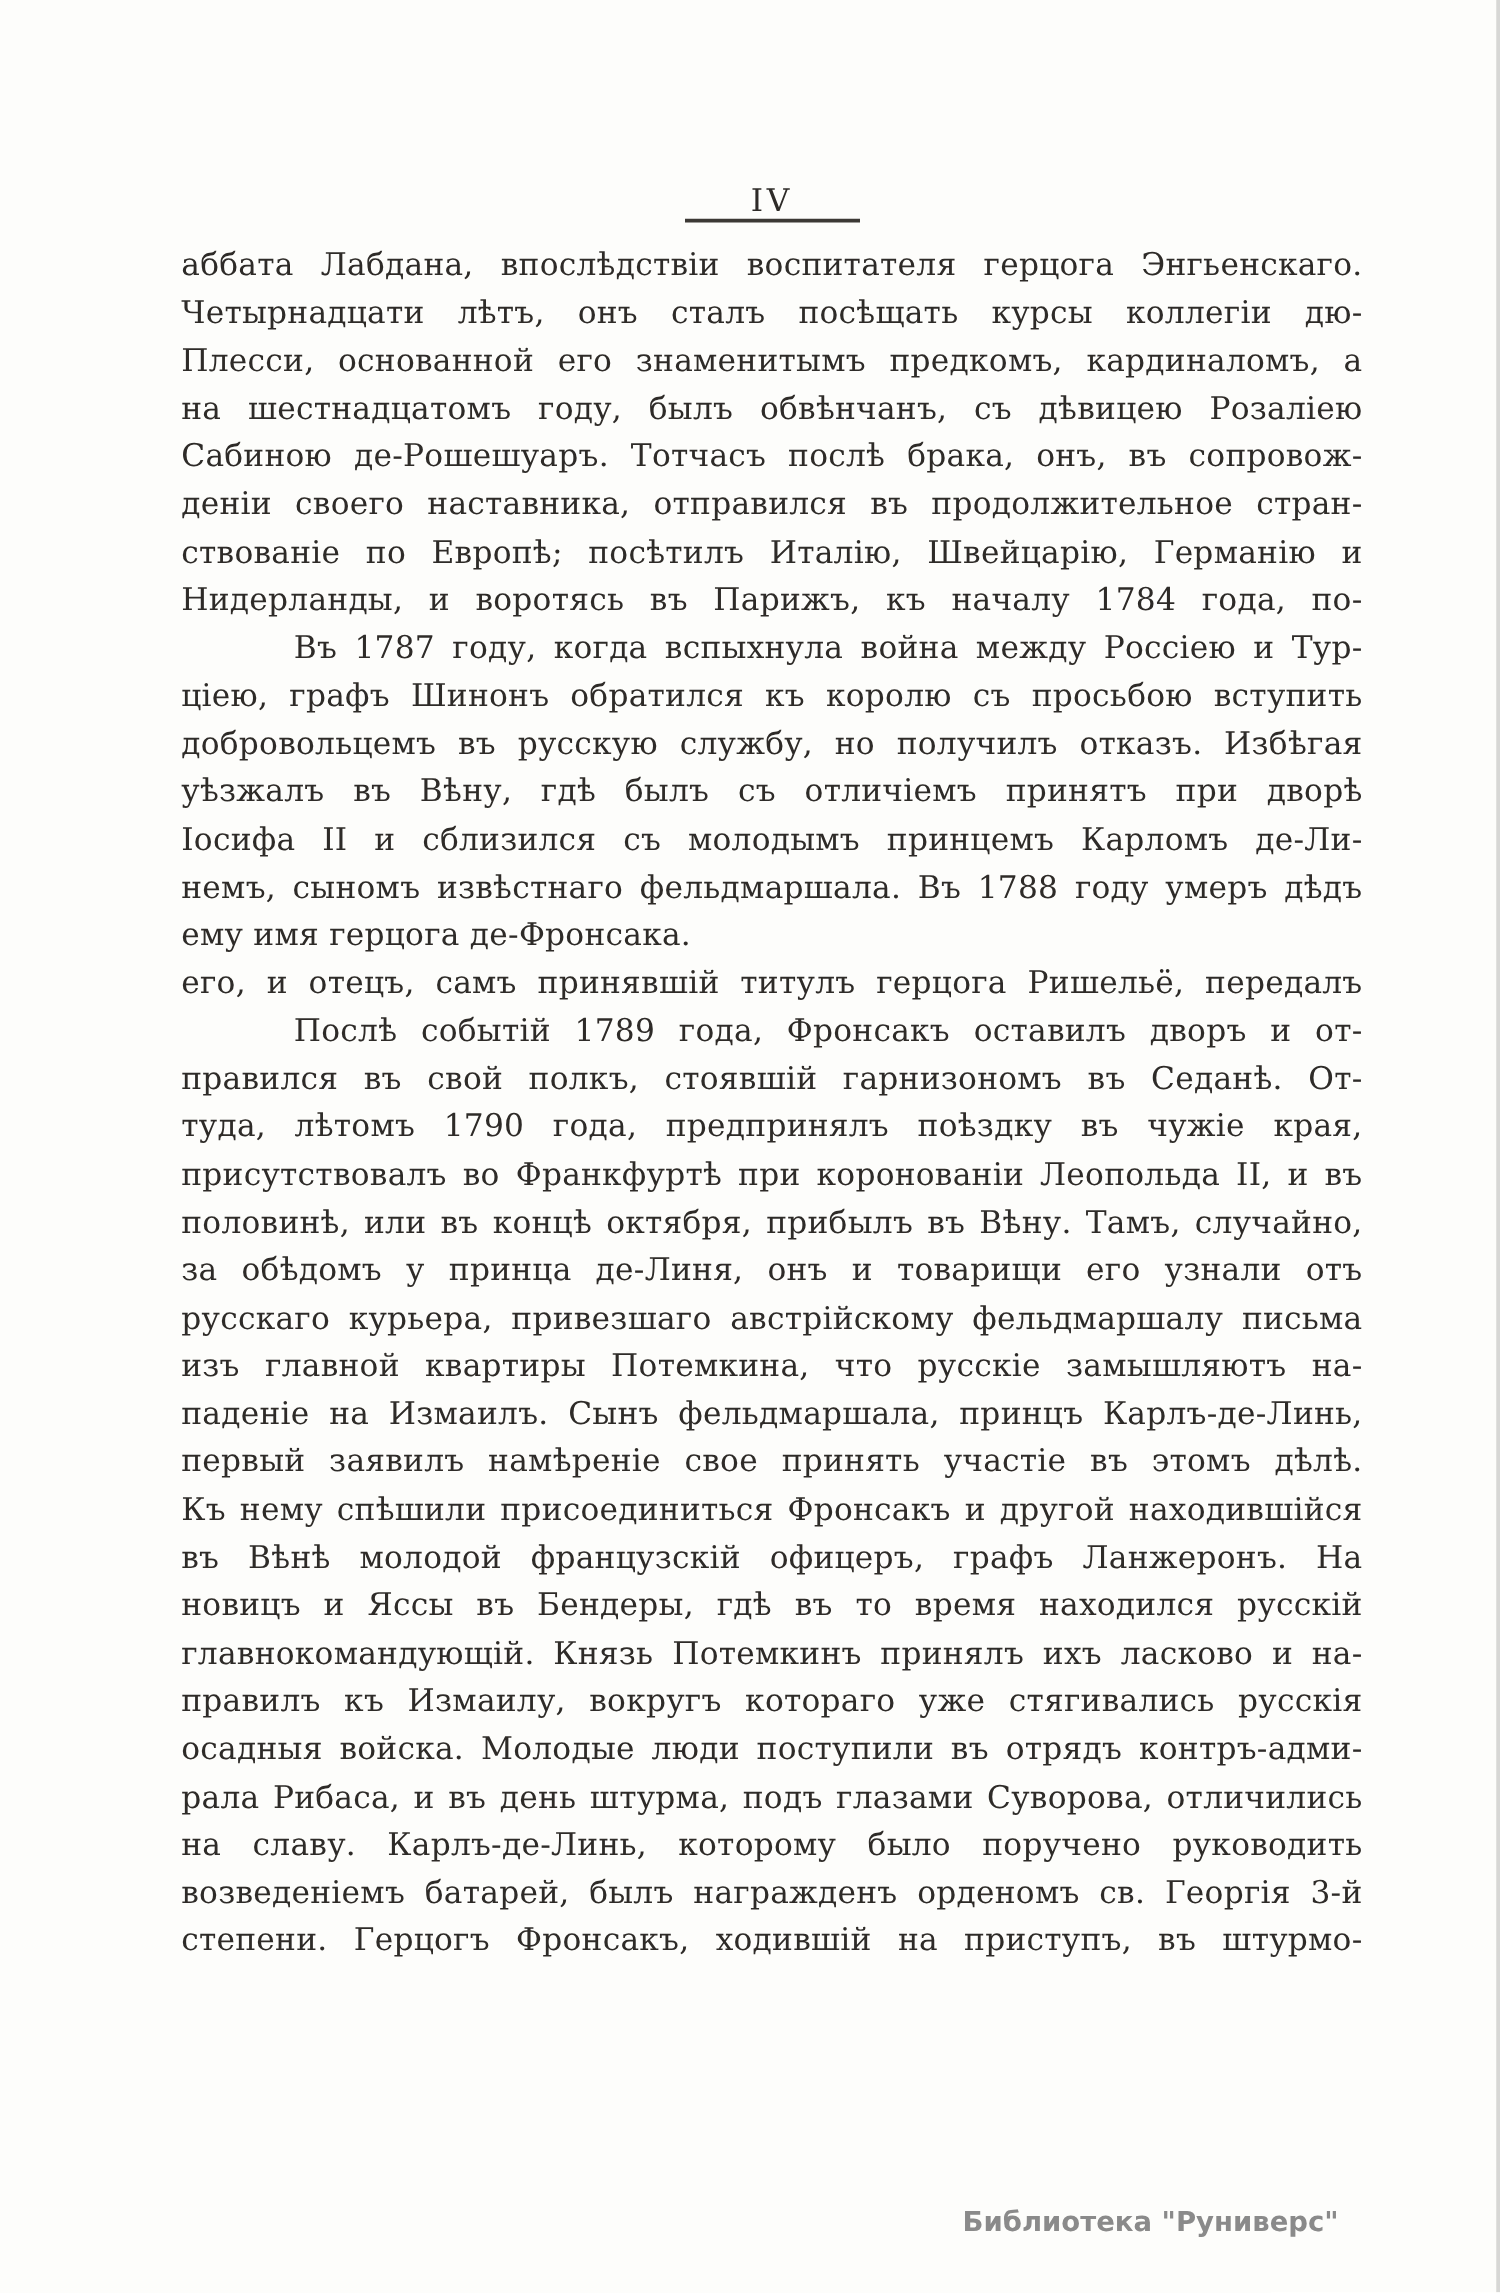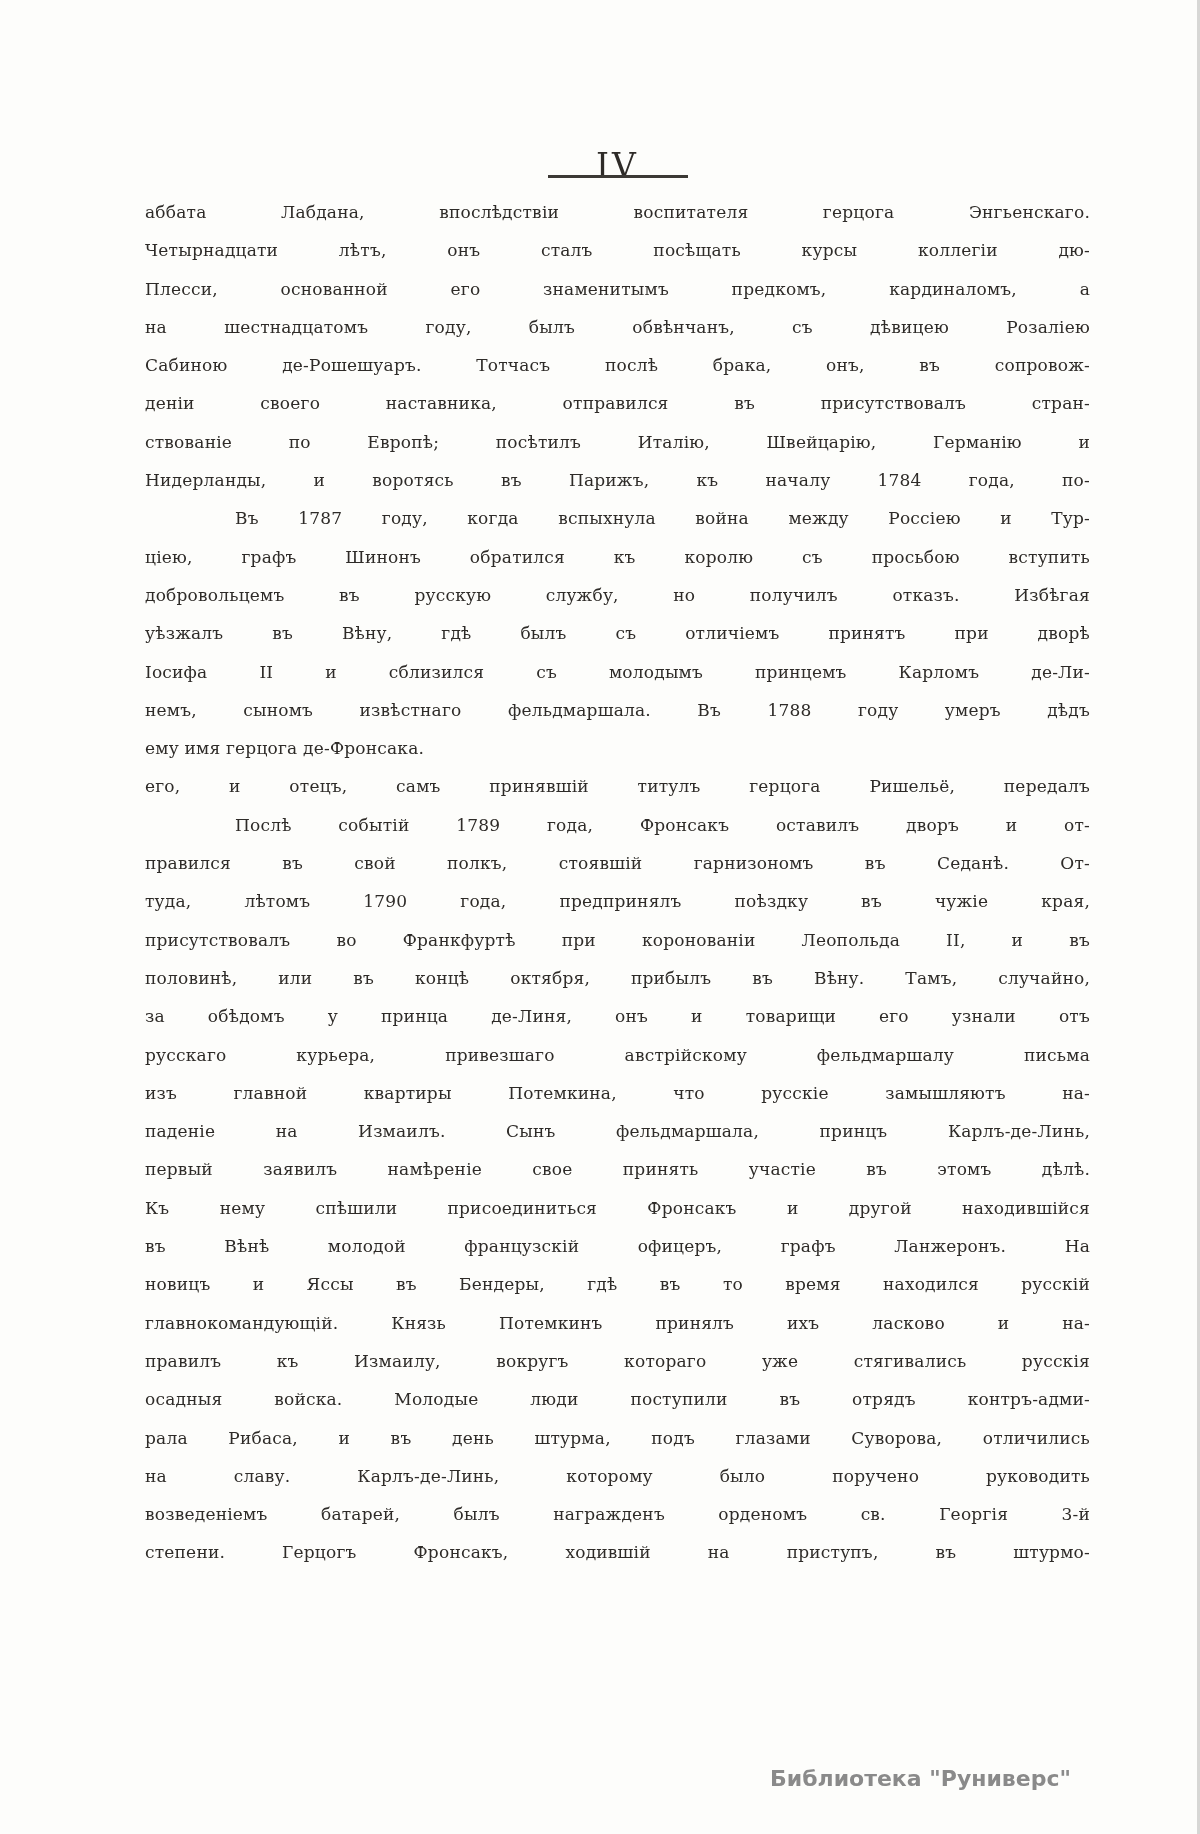--- a/index.html
+++ b/index.html
@@ -16,41 +16,41 @@
     top: 0; right: 0;
     width: 3px; height: 100%;
     background: #d7d7d5;
   }
   .page-number {
     position: absolute;
     top: 146px;
     left: 145px;
     width: 945px;
     text-align: center;
-    font-size: 33px;
+    font-size: 25px;
     letter-spacing: 3px;
     color: #2e2b28;
   }
   .header-rule {
     position: absolute;
     top: 175px;
     left: 548px;
     width: 140px;
     height: 3px;
     background: #3c3935;
   }
   .text-block {
     position: absolute;
     top: 193px;
     left: 145px;
     width: 945px;
     color: #2e2b28;
   }
   .line {
-    font-size: 17px;
+    font-size: 25px;
     line-height: 38.3px;
     height: 38.3px;
     white-space: normal;
     text-align: justify;
     text-align-last: justify;
     letter-spacing: 0.2px;
   }
   .line.indent { padding-left: 90px; }
   .line.left {
     text-align: left;
@@ -71,21 +71,21 @@
 
 <div class="page">
   <div class="page-number">IV</div>
   <div class="header-rule"></div>
   <div class="text-block" id="text-block">
       <div class="line">аббата Лабдана, впослѣдствіи воспитателя герцога Энгьенскаго.</div>
       <div class="line">Четырнадцати лѣтъ, онъ сталъ посѣщать курсы коллегіи дю-</div>
       <div class="line">Плесси, основанной его знаменитымъ предкомъ, кардиналомъ, а</div>
       <div class="line">на шестнадцатомъ году, былъ обвѣнчанъ, съ дѣвицею Розаліею</div>
       <div class="line">Сабиною де-Рошешуаръ. Тотчасъ послѣ брака, онъ, въ сопровож-</div>
-      <div class="line">деніи своего наставника, отправился въ присутствовалъ стран-</div>
+      <div class="line">деніи своего наставника, отправился въ продолжительное стран-</div>
       <div class="line">ствованіе по Европѣ; посѣтилъ Италію, Швейцарію, Германію и</div>
       <div class="line">Нидерланды, и воротясь въ Парижъ, къ началу 1784 года, по-</div>
       <div class="line indent">Въ 1787 году, когда вспыхнула война между Россіею и Тур-</div>
       <div class="line">ціею, графъ Шинонъ обратился къ королю съ просьбою вступить</div>
       <div class="line">добровольцемъ въ русскую службу, но получилъ отказъ. Избѣгая</div>
       <div class="line">уѣзжалъ въ Вѣну, гдѣ былъ съ отличіемъ принятъ при дворѣ</div>
       <div class="line">Іосифа II и сблизился съ молодымъ принцемъ Карломъ де-Ли-</div>
       <div class="line">немъ, сыномъ извѣстнаго фельдмаршала. Въ 1788 году умеръ дѣдъ</div>
       <div class="line left">ему имя герцога де-Фронсака.</div>
       <div class="line">его, и отецъ, самъ принявшій титулъ герцога Ришельё, передалъ</div>

